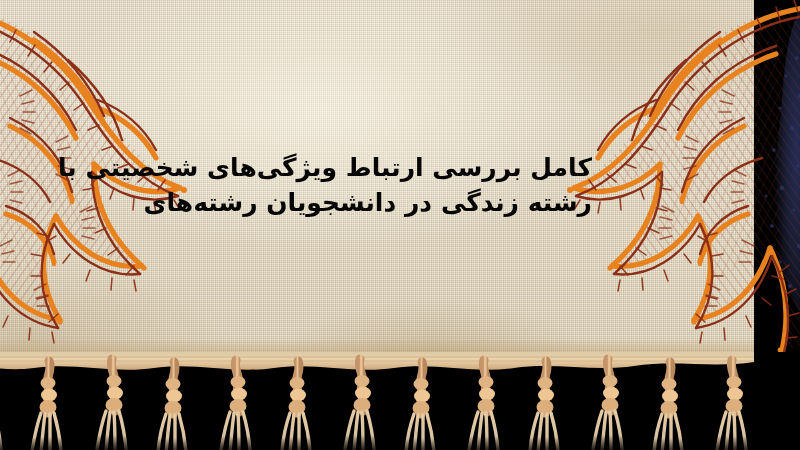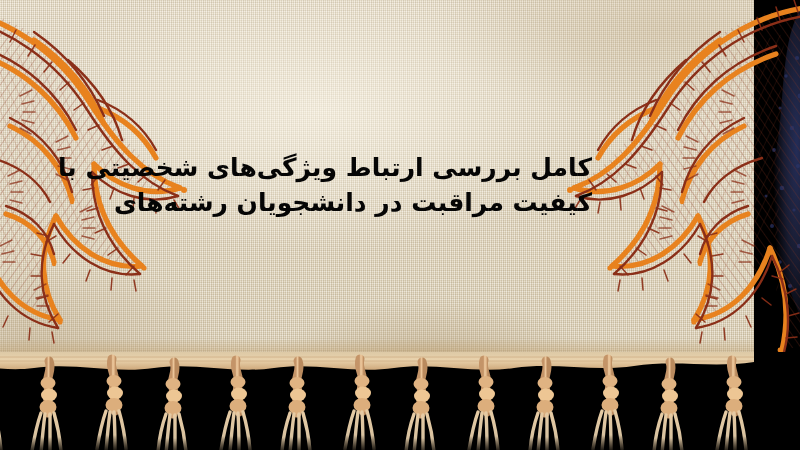--- a/index.html
+++ b/index.html
@@ -398,21 +398,21 @@
         <circle cx="112" cy="322" r="2.6"></circle>
         <circle cx="26" cy="350" r="2.4"></circle>
         <circle cx="124" cy="202" r="2.2"></circle>
         <circle cx="106" cy="264" r="2.2"></circle>
       </g>
     </svg>
   </div>
 
   <div id="title-block">
     <span class="line">کامل بررسی ارتباط ویژگی‌های شخصیتی با</span>
-    <span class="line">کیفیت مراقبت در دانشجویان رشته‌های</span>
+    <span class="line">رشته زندگی در دانشجویان رشته‌های</span>
   </div>
 
   <div id="fringe">
     <svg viewBox="0 0 800 98" preserveAspectRatio="none" aria-hidden="true">
       <defs>
         <linearGradient id="cordg" x1="0" y1="0" x2="1" y2="0">
           <stop offset="0%" stop-color="#c49468"></stop>
           <stop offset="35%" stop-color="#f0cda2"></stop>
           <stop offset="70%" stop-color="#dcb083"></stop>
           <stop offset="100%" stop-color="#b98a5e"></stop>

